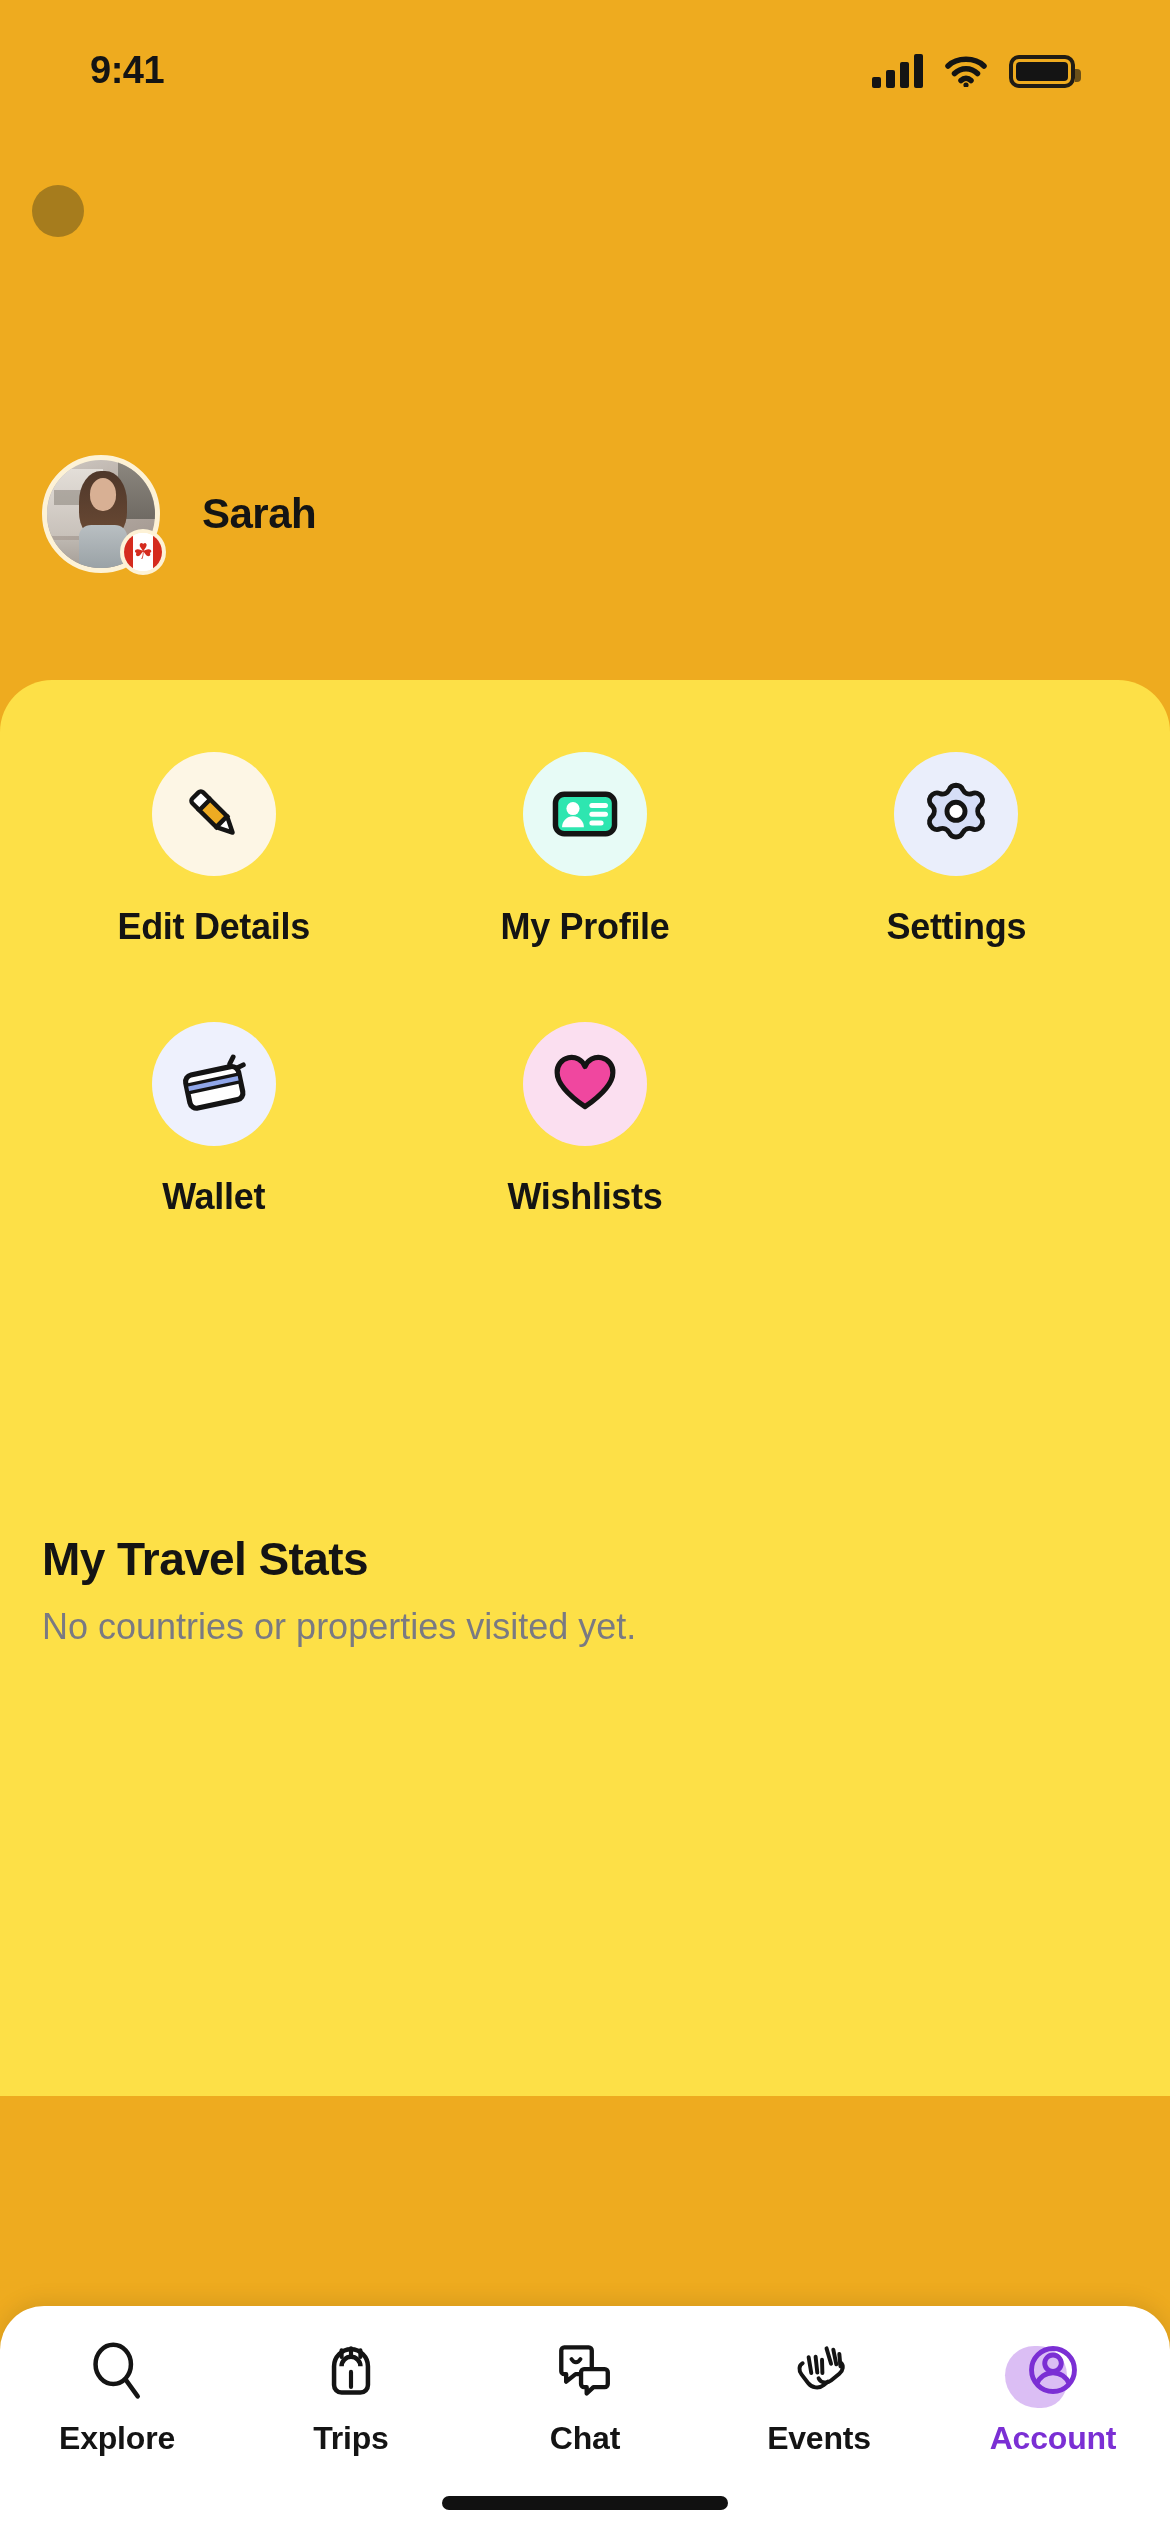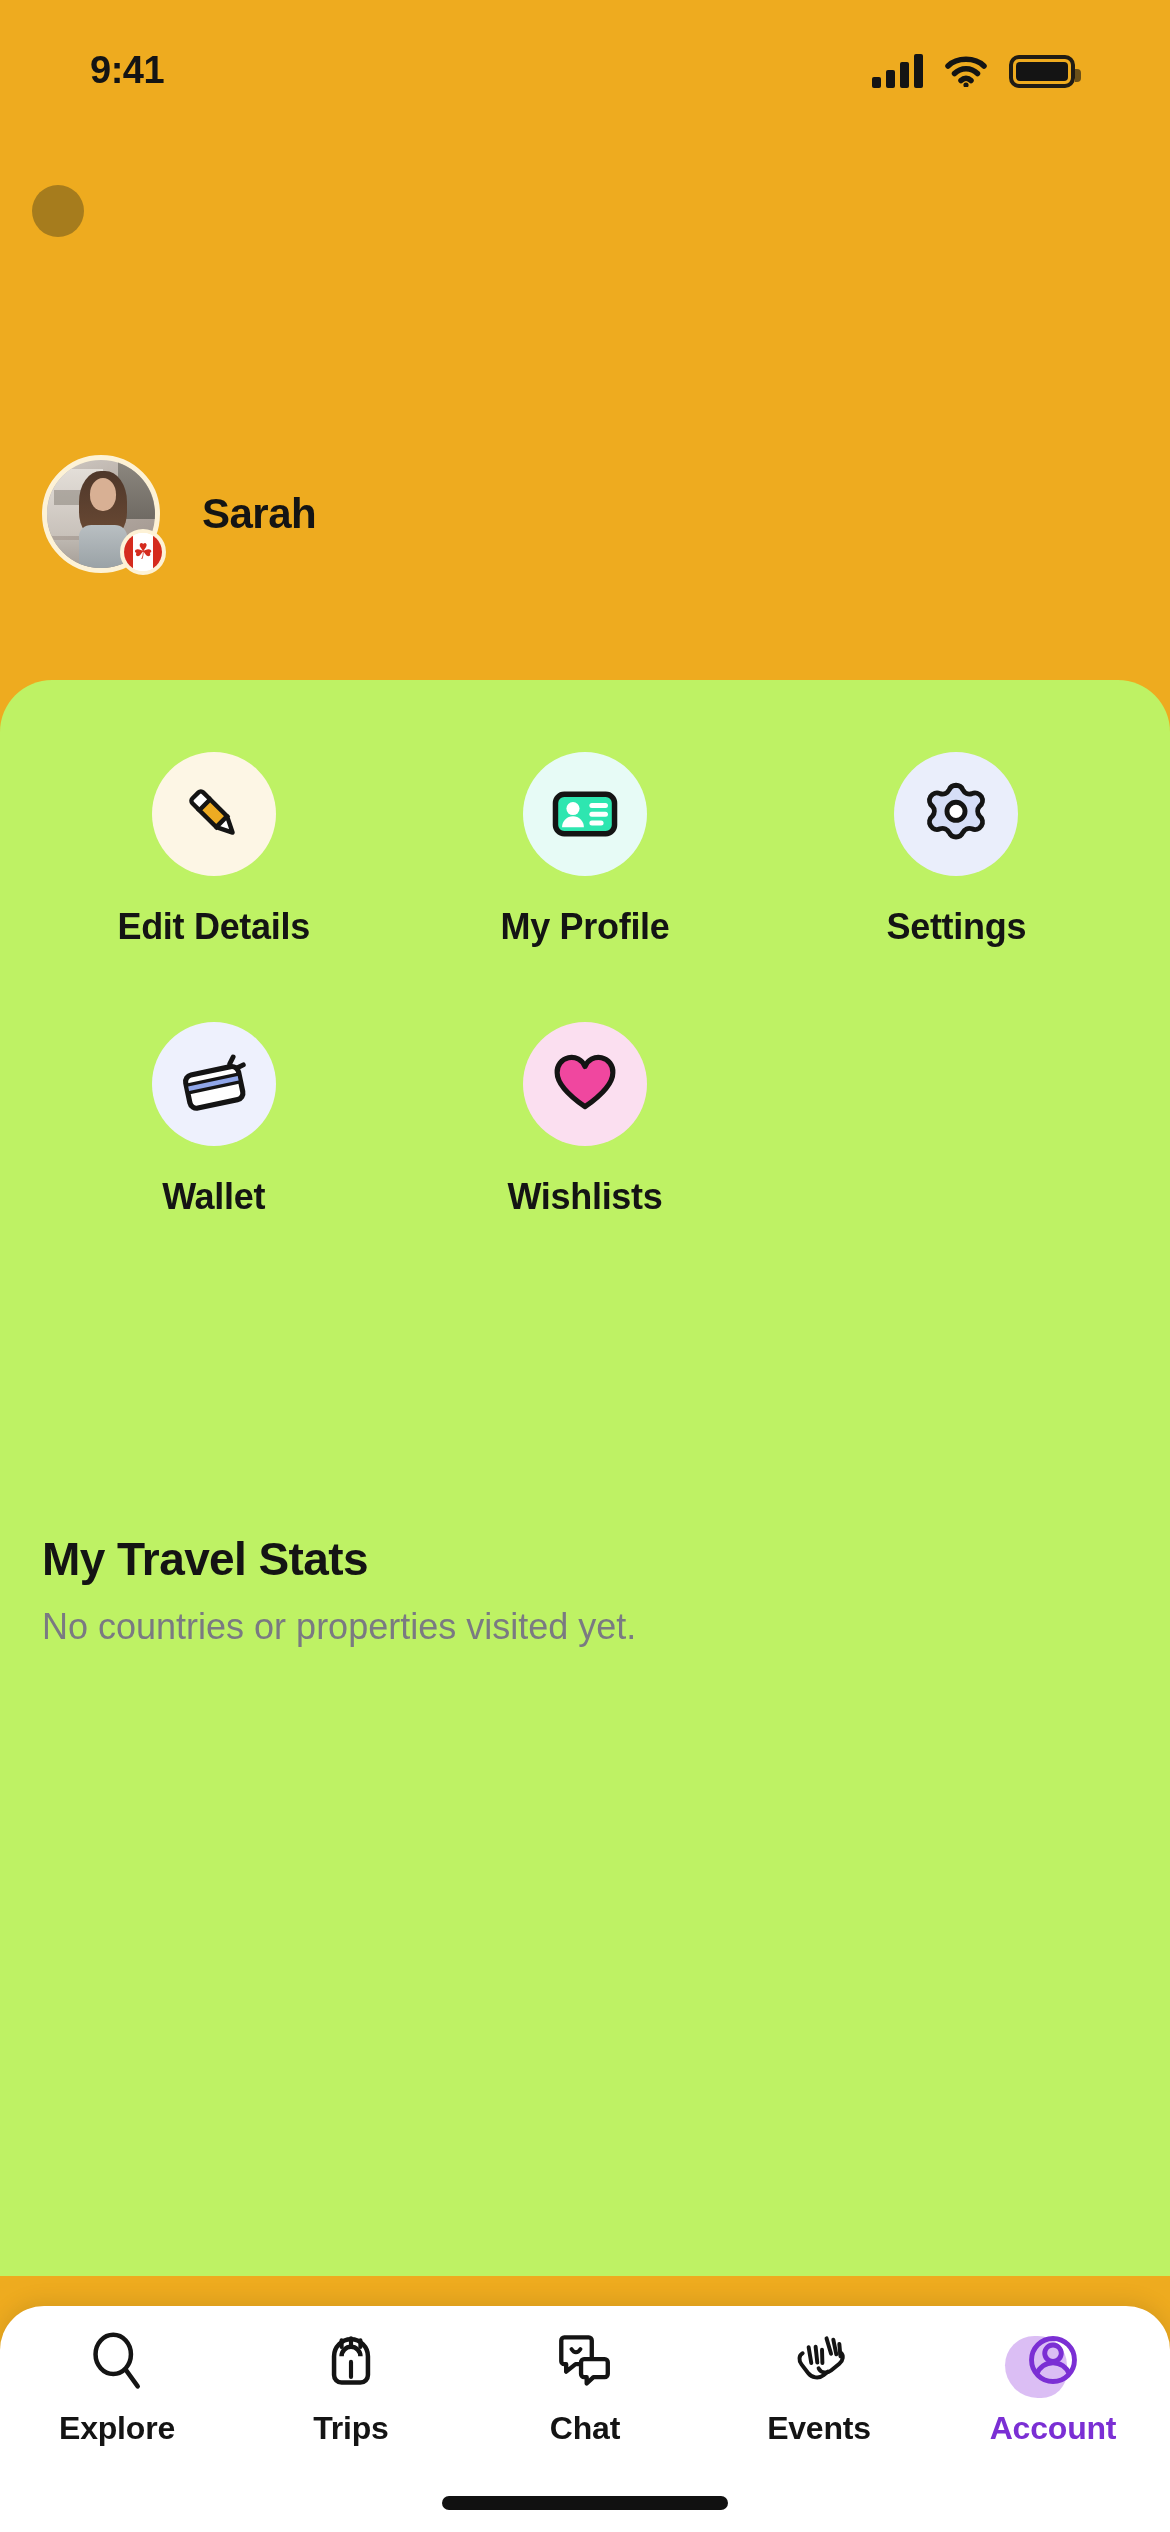--- a/index.html
+++ b/index.html
@@ -112,22 +112,22 @@
   #flag-badge .mid { flex: 1; height: 100%; background: #ffffff;
     display: flex; align-items: center; justify-content: center;
     color: #d52b1e; font-size: 22px; line-height: 1; }
   #profile-name {
     font-size: 42px; font-weight: 700; color: #141414; letter-spacing: -0.5px;
   }
 
   
   #sheet {
     position: absolute; left: 0; top: 680px;
-    width: 1170px; height: 1596px;
-    background: #bef264;
+    width: 1170px; height: 1416px;
+    background: #fde047;
     border-radius: 52px 52px 0 0;
   }
 
   
   #actions {
     position: absolute; left: 0; top: 72px; width: 1170px;
     display: flex; flex-wrap: wrap;
     padding: 0 28px;
   }
   .action {
@@ -158,21 +158,21 @@
     display: flex; align-items: center; justify-content: center; gap: 22px;
     padding: 0 20px;
   }
   #explore-btn .txt { font-size: 40px; font-weight: 700; color: #141414; letter-spacing: -0.4px; }
 
   
   #tabbar {
     position: absolute; left: 0; bottom: 0; width: 1170px; height: 226px;
     background: #ffffff; border-radius: 44px 44px 0 0;
     box-shadow: 0 -4px 22px rgba(0,0,0,.10);
-    display: flex; align-items: flex-start; padding-top: 16px;
+    display: flex; align-items: flex-start; padding-top: 26px;
   }
   .tab {
     flex: 1; display: flex; flex-direction: column; align-items: center;
     background: none; border: none; cursor: pointer;
   }
   .tab .ico { height: 76px; display: flex; align-items: center; justify-content: center; position: relative; }
   .tab .tlbl { margin-top: 12px; font-size: 32px; font-weight: 700; color: #141414; letter-spacing: -0.2px; }
   .tab.active .tlbl { color: #7b2fd4; }
   .blob {
     position: absolute; left: -16px; top: 14px;

